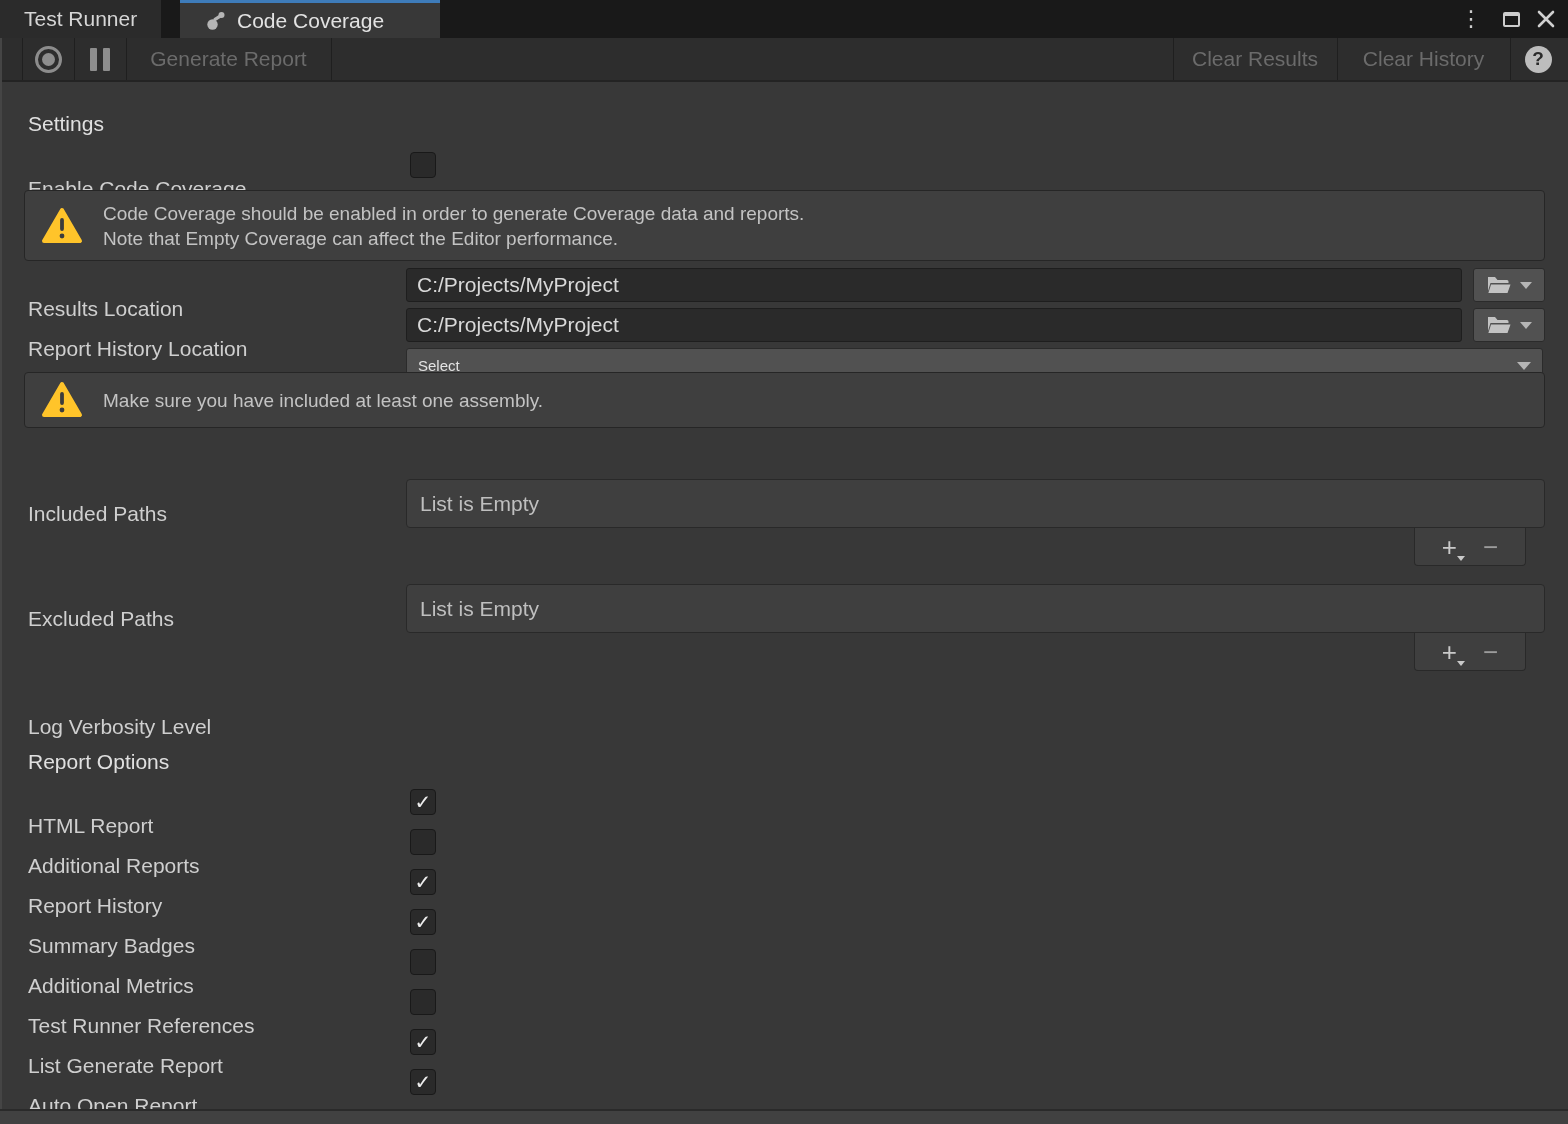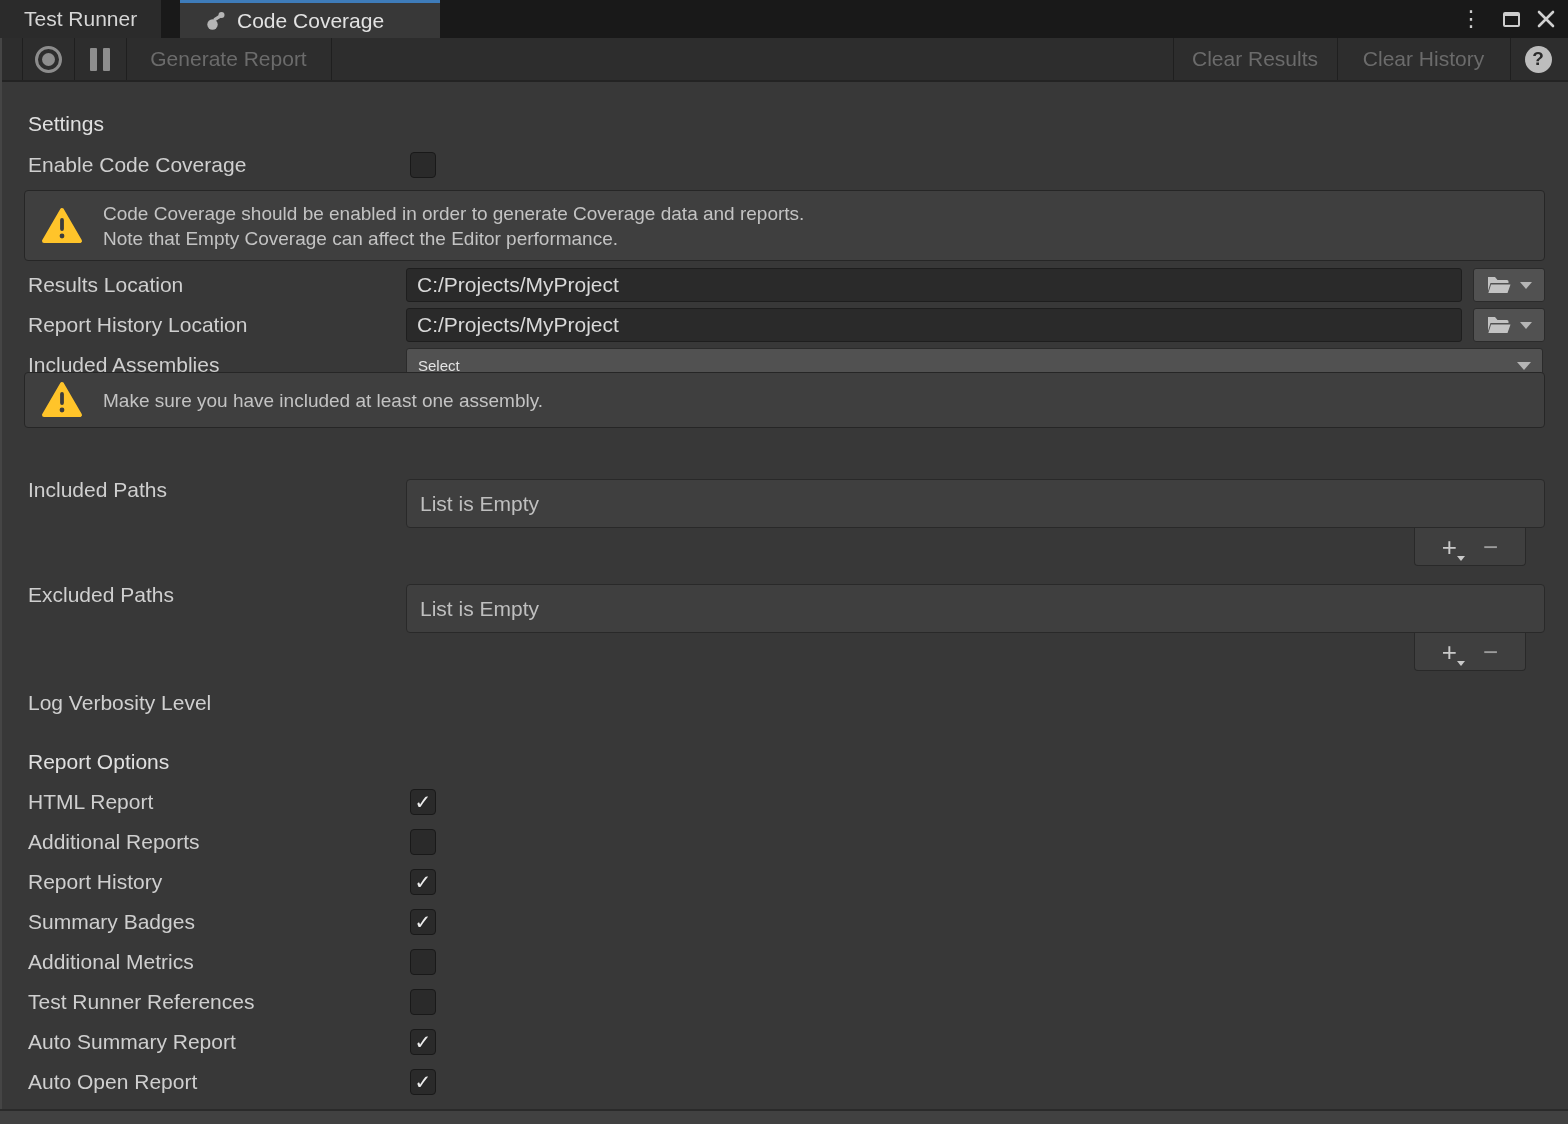--- a/index.html
+++ b/index.html
@@ -33,21 +33,21 @@
   .toolbar{position:absolute;left:0;top:38px;width:1568px;height:44px;background:var(--toolbar);border-bottom:2px solid #232323;}
   .tsep{position:absolute;top:0;width:1px;height:42px;background:var(--sep);}
   .tbtn{position:absolute;top:0;height:42px;display:flex;align-items:center;justify-content:center;color:var(--text-dim);font-size:21px;}
   .rec-outer{width:27px;height:27px;border:3px solid var(--icon);border-radius:50%;display:flex;align-items:center;justify-content:center;}
   .rec-inner{width:13px;height:13px;background:var(--icon);border-radius:50%;}
   .pause{display:flex;gap:6px;}
   .pause i{display:block;width:7px;height:23px;background:var(--icon);border-radius:1px;}
   .helpbtn{width:27px;height:27px;border-radius:50%;background:#bdbdbd;color:#2b2b2b;font-weight:bold;font-size:19px;display:flex;align-items:center;justify-content:center;}
 
   
-  .lbl{position:absolute;left:28px;color:var(--text);font-size:21px;line-height:26px;white-space:nowrap;}
+  .lbl{position:absolute;left:28px;color:var(--text);font-size:21px;line-height:26px;white-space:nowrap;margin-top:24px;}
   .hdr{position:absolute;left:28px;color:var(--text-bright);font-size:21px;font-weight:normal;line-height:28px;}
   .checkbox{position:absolute;width:26px;height:26px;background:var(--field);border:1px solid #191919;border-radius:4px;display:flex;align-items:center;justify-content:center;color:#ededed;font-size:20px;line-height:20px;}
   .helpbox{position:absolute;left:24px;width:1521px;background:var(--help);border:1px solid var(--help-border);border-radius:4px;display:flex;align-items:center;padding-left:16px;}
   .helpbox .txt{color:#c3c3c3;font-size:19px;line-height:25px;margin-left:20px;}
   .tfield{position:absolute;left:406px;width:1056px;height:34px;background:var(--field);border:1px solid var(--field-border);border-radius:3px;color:#d9d9d9;font-size:21px;padding:0 10px;outline:none;}
   .folderbtn{position:absolute;left:1473px;width:72px;height:34px;background:var(--drop);border:1px solid var(--drop-border);border-radius:3px;display:flex;align-items:center;justify-content:center;gap:8px;}
   .dropdown{position:absolute;left:406px;width:1137px;height:34px;background:var(--drop);border:1px solid var(--drop-border);border-radius:3px;color:#e3e3e3;font-size:15px;display:flex;align-items:center;padding-left:11px;}
   .caret{width:0;height:0;border-left:7px solid transparent;border-right:7px solid transparent;border-top:8px solid #b5b5b5;}
   .dropdown .caret{position:absolute;right:11px;top:13px;}
   .listbox{position:absolute;left:406px;width:1139px;height:49px;background:var(--list);border:1px solid var(--list-border);border-radius:4px;display:flex;align-items:center;color:#bfbfbf;font-size:21px;padding-left:13px;}
@@ -213,20 +213,20 @@
       <div class="lbl" style="top: 829px;">Additional Reports</div>
       <div class="checkbox" style="left: 410px; top: 829px;"></div>
       <div class="lbl" style="top: 869px;">Report History</div>
       <div class="checkbox" style="left: 410px; top: 869px;">✓</div>
       <div class="lbl" style="top: 909px;">Summary Badges</div>
       <div class="checkbox" style="left: 410px; top: 909px;">✓</div>
       <div class="lbl" style="top: 949px;">Additional Metrics</div>
       <div class="checkbox" style="left: 410px; top: 949px;"></div>
       <div class="lbl" style="top: 989px;">Test Runner References</div>
       <div class="checkbox" style="left: 410px; top: 989px;"></div>
-      <div class="lbl" style="top: 1029px;">Auto Summary Report</div>
+      <div class="lbl" style="top: 1029px;">List Generate Report</div>
       <div class="checkbox" style="left: 410px; top: 1029px;">✓</div>
       <div class="lbl" style="top: 1069px;">Auto Open Report</div>
       <div class="checkbox" style="left: 410px; top: 1069px;">✓</div>
     </div>
 
   <div class="bottomstrip"></div>
 </div>
 
 </body></html>

